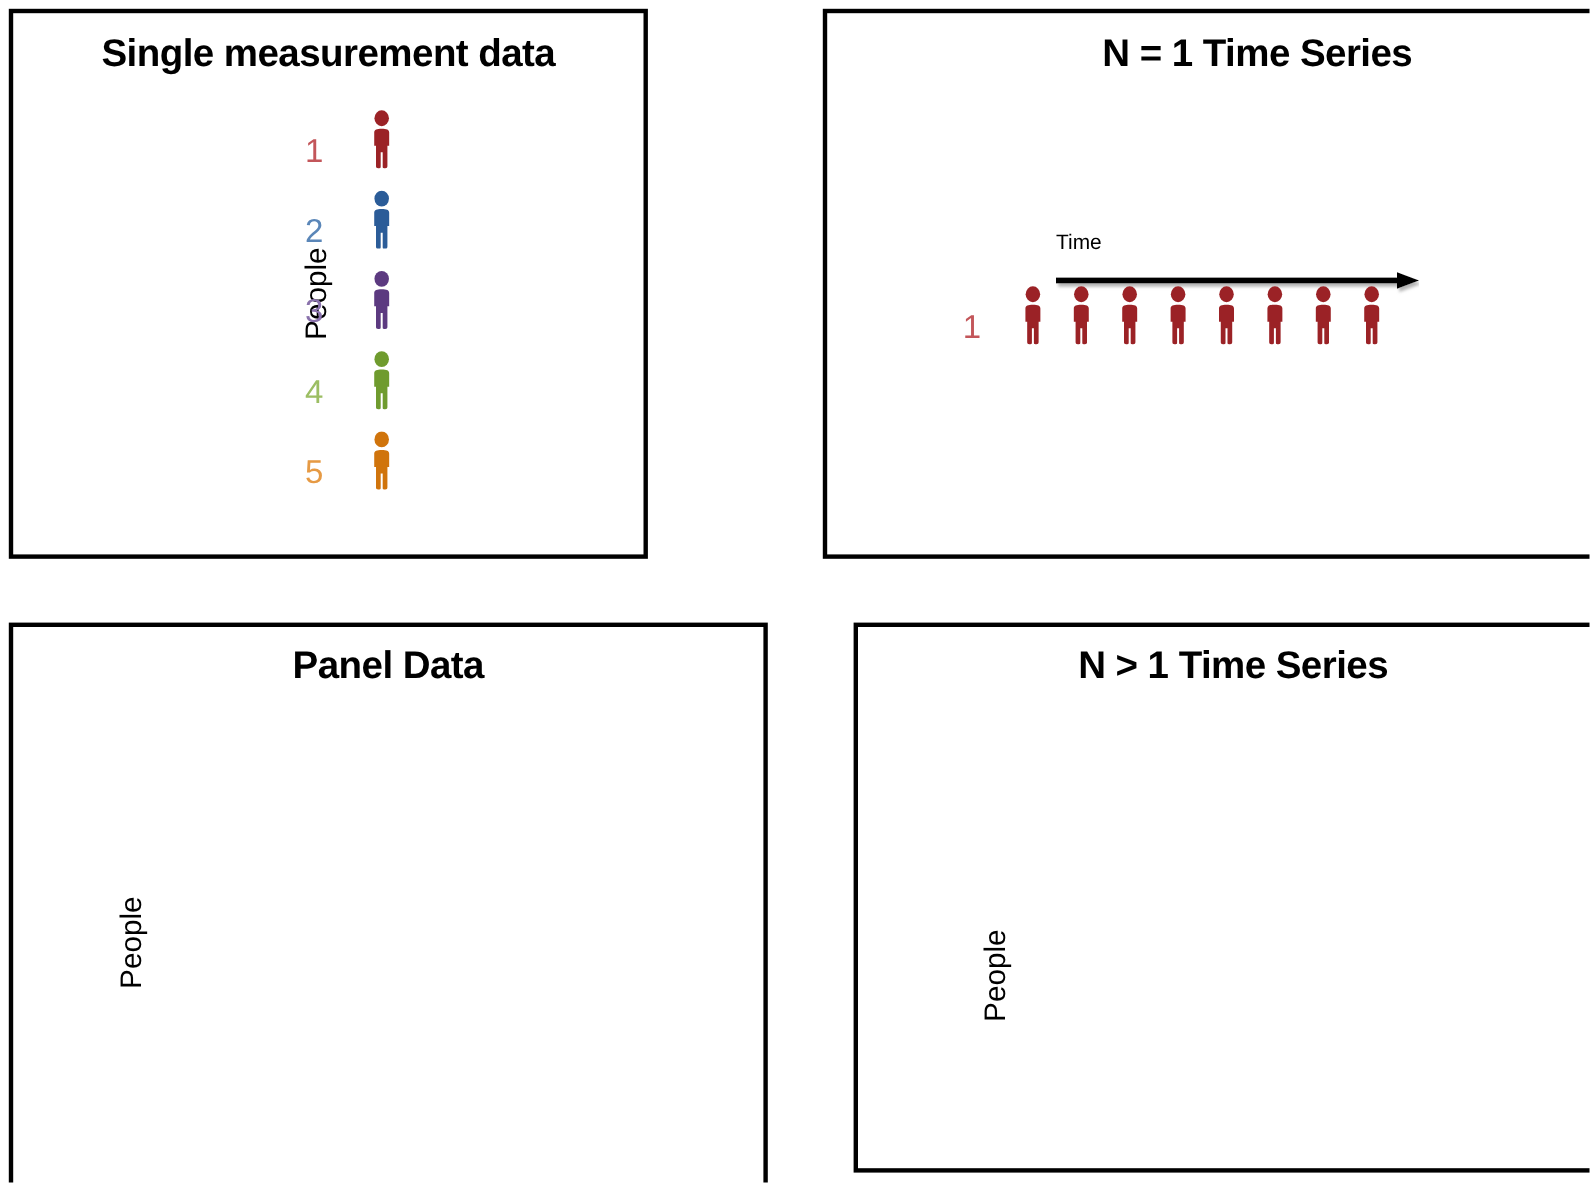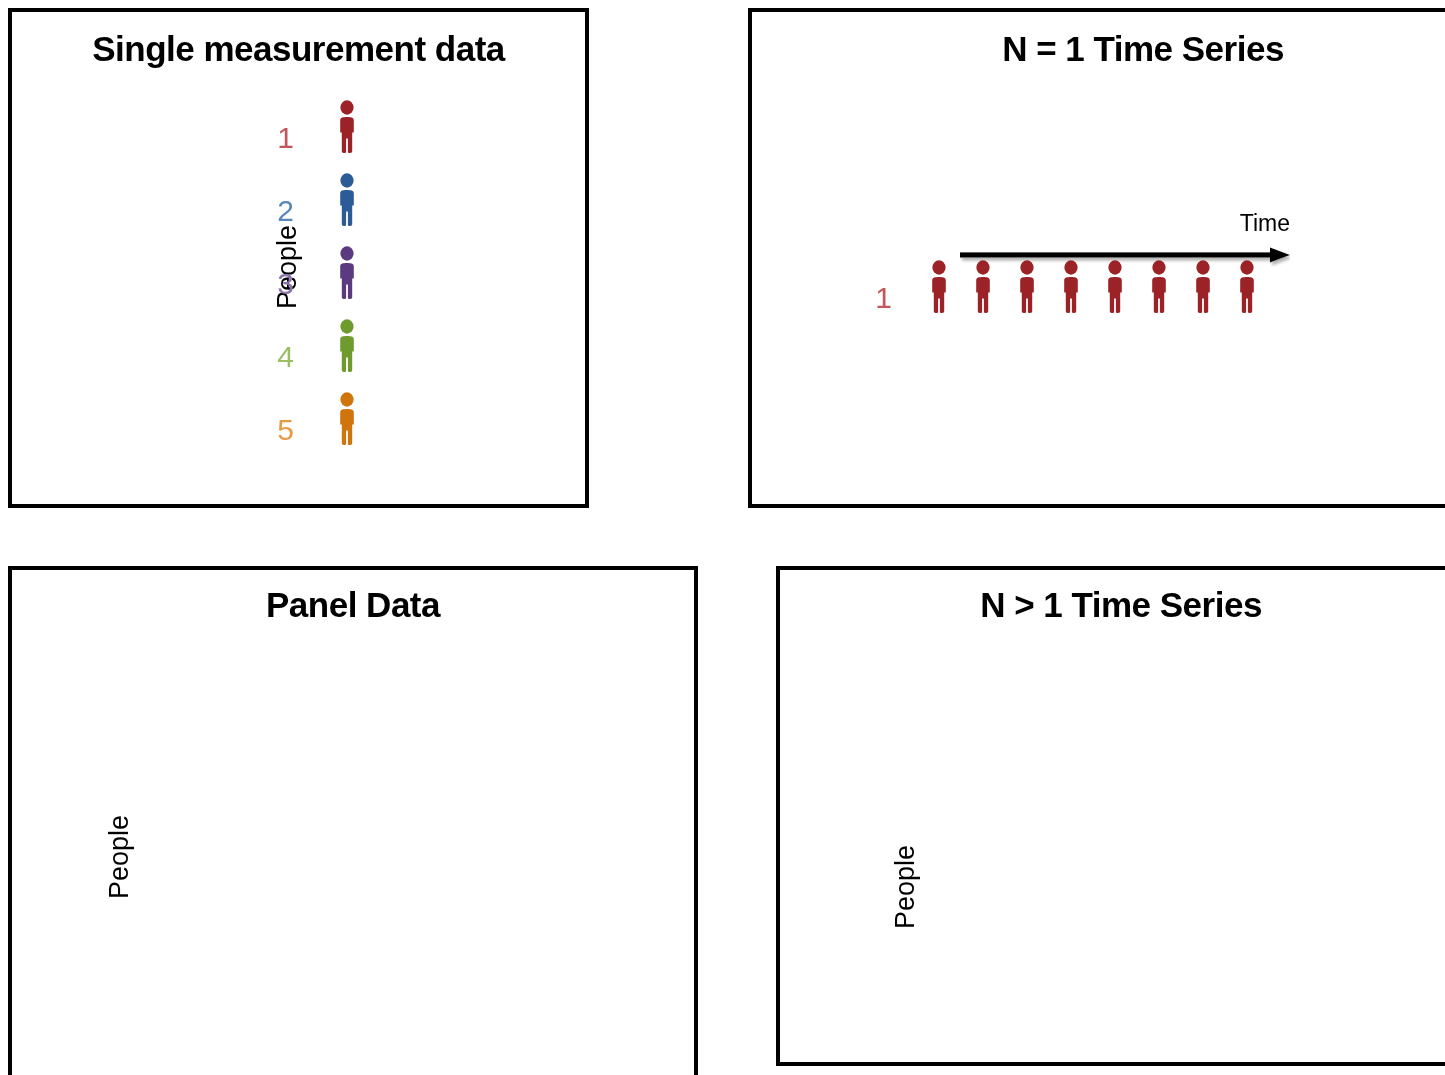--- a/index.html
+++ b/index.html
@@ -60,23 +60,23 @@
     transform: rotate(-90deg);
     transform-origin: left top;
     white-space: nowrap;
   }
 
   
   .time-group { position: absolute; }
   .time-label {
     position: absolute;
     left: 0; right: 0;
-    text-align: right;
-    font-family: "Liberation Sans", sans-serif;
-    font-size: 23px;
+    text-align: left;
+    font-family: "Liberation Sans", sans-serif;
+    font-size: 19px;
     color: #000000;
     white-space: nowrap;
   }
   .time-arrow {
     position: absolute;
     left: 0;
     display: block;
   }
 
   

